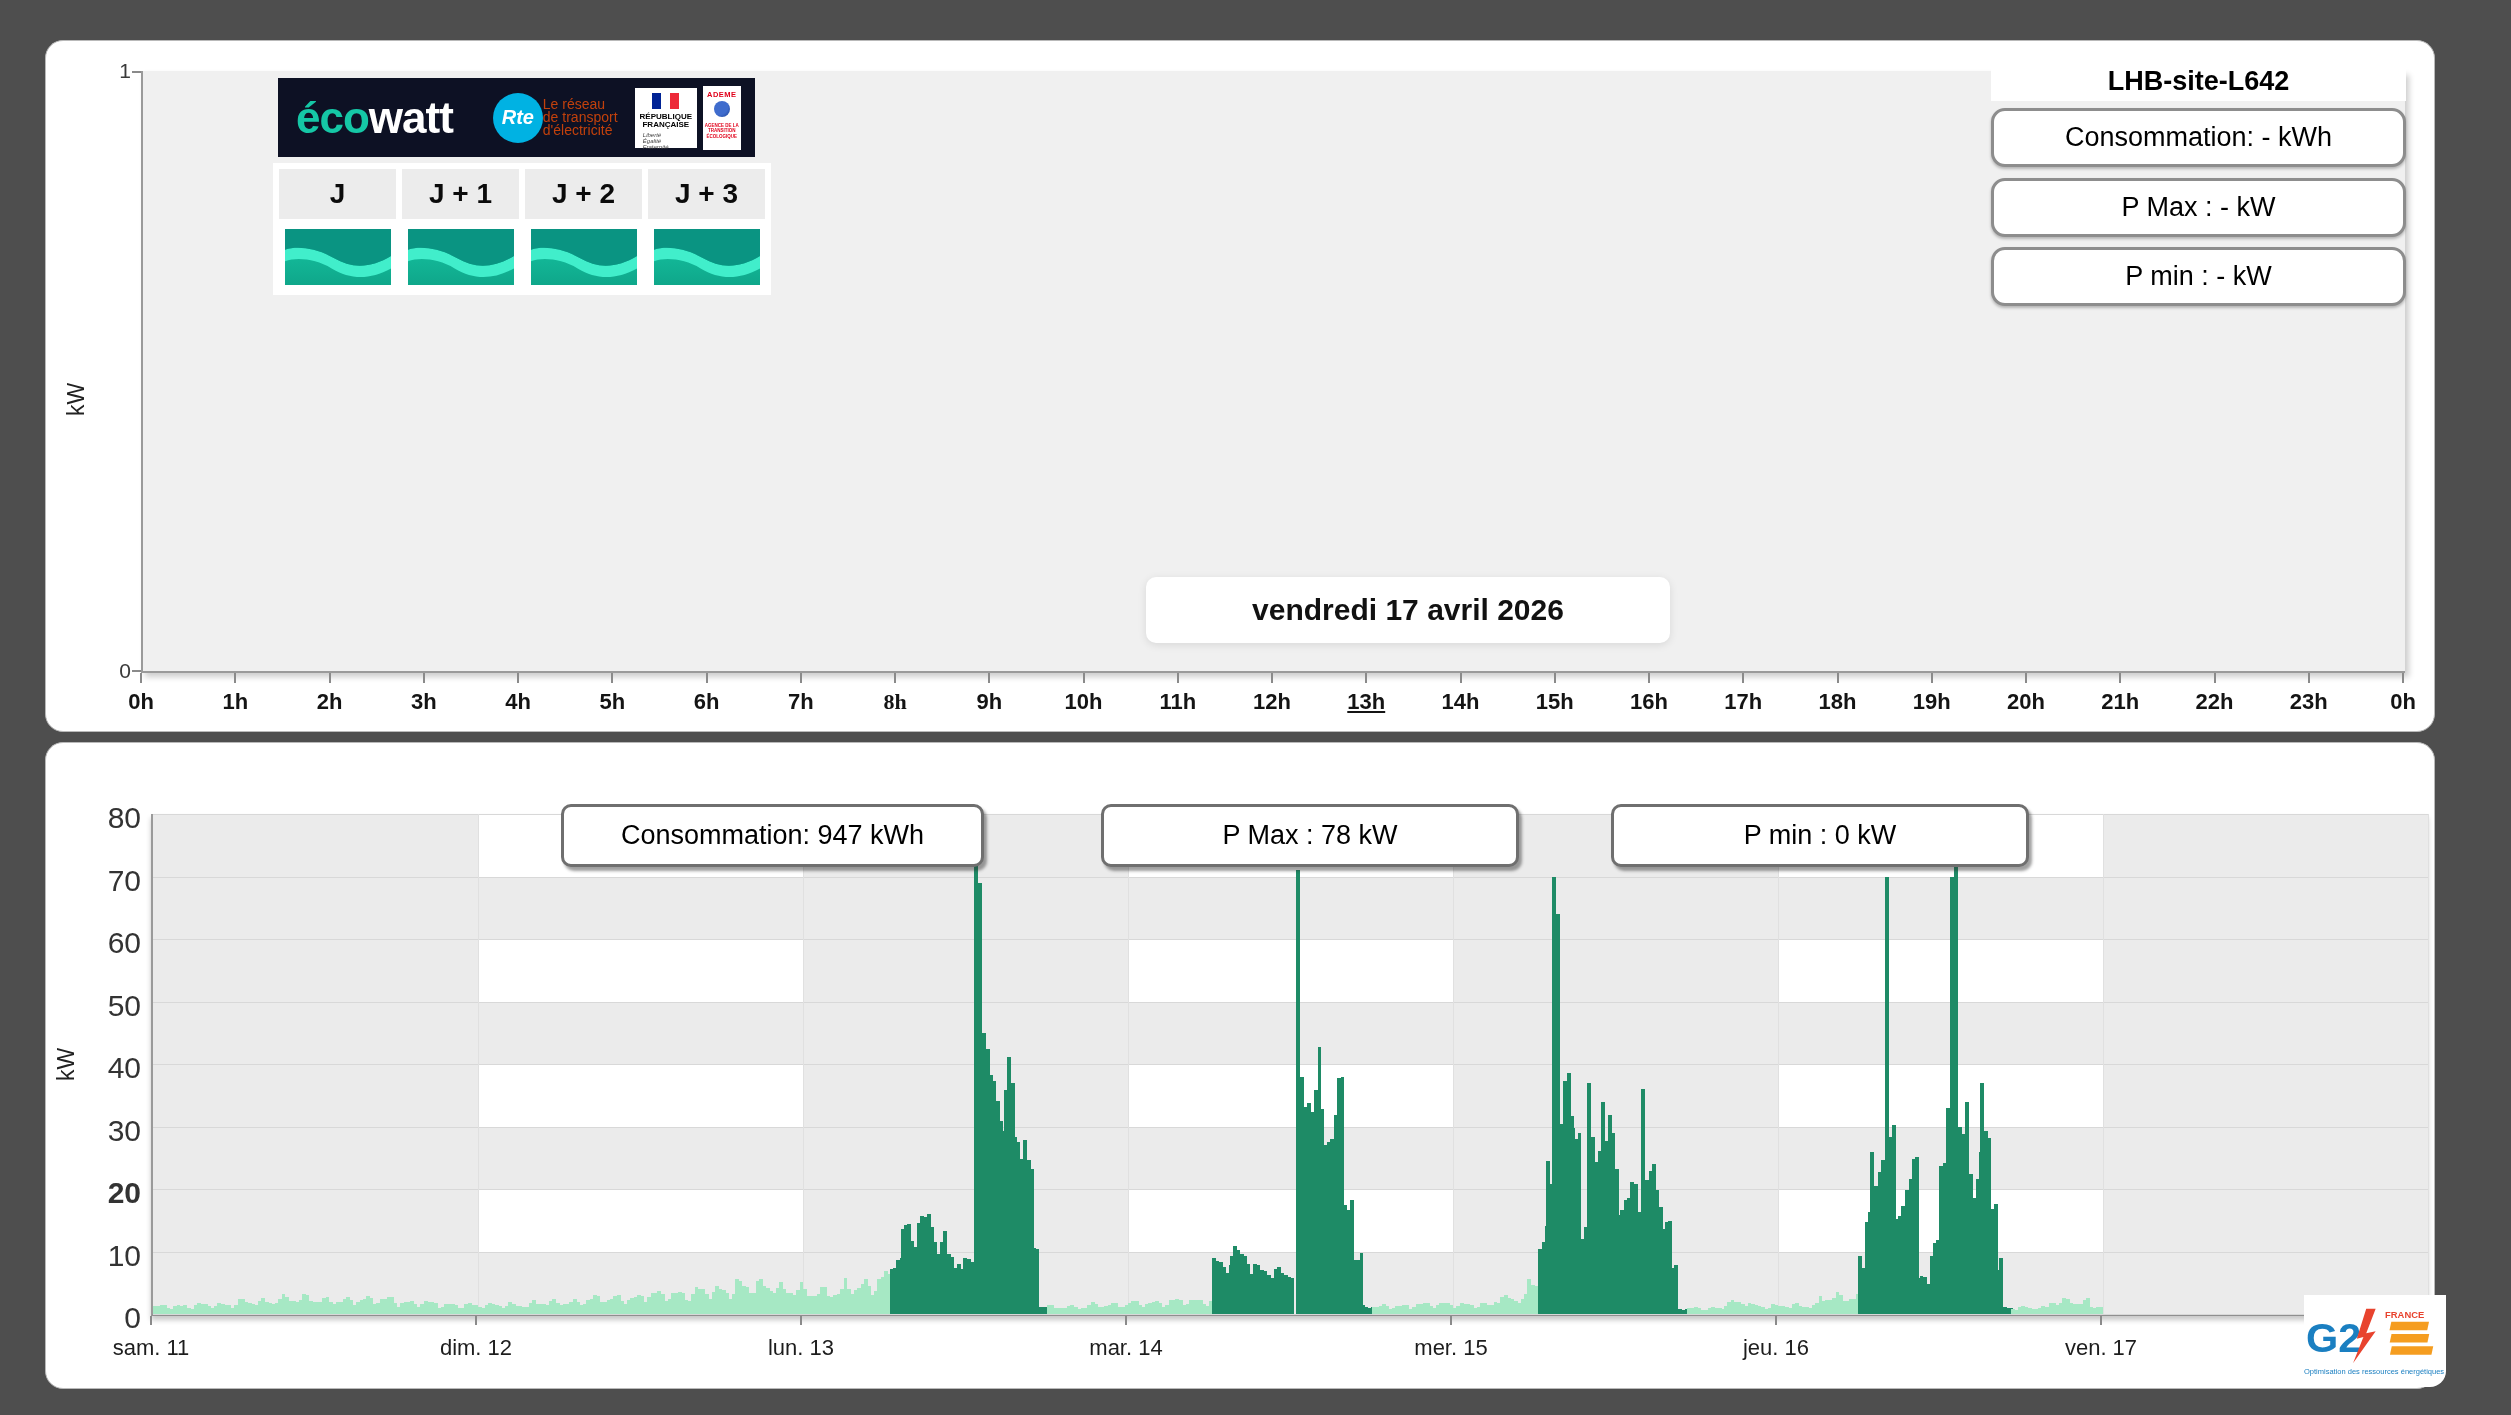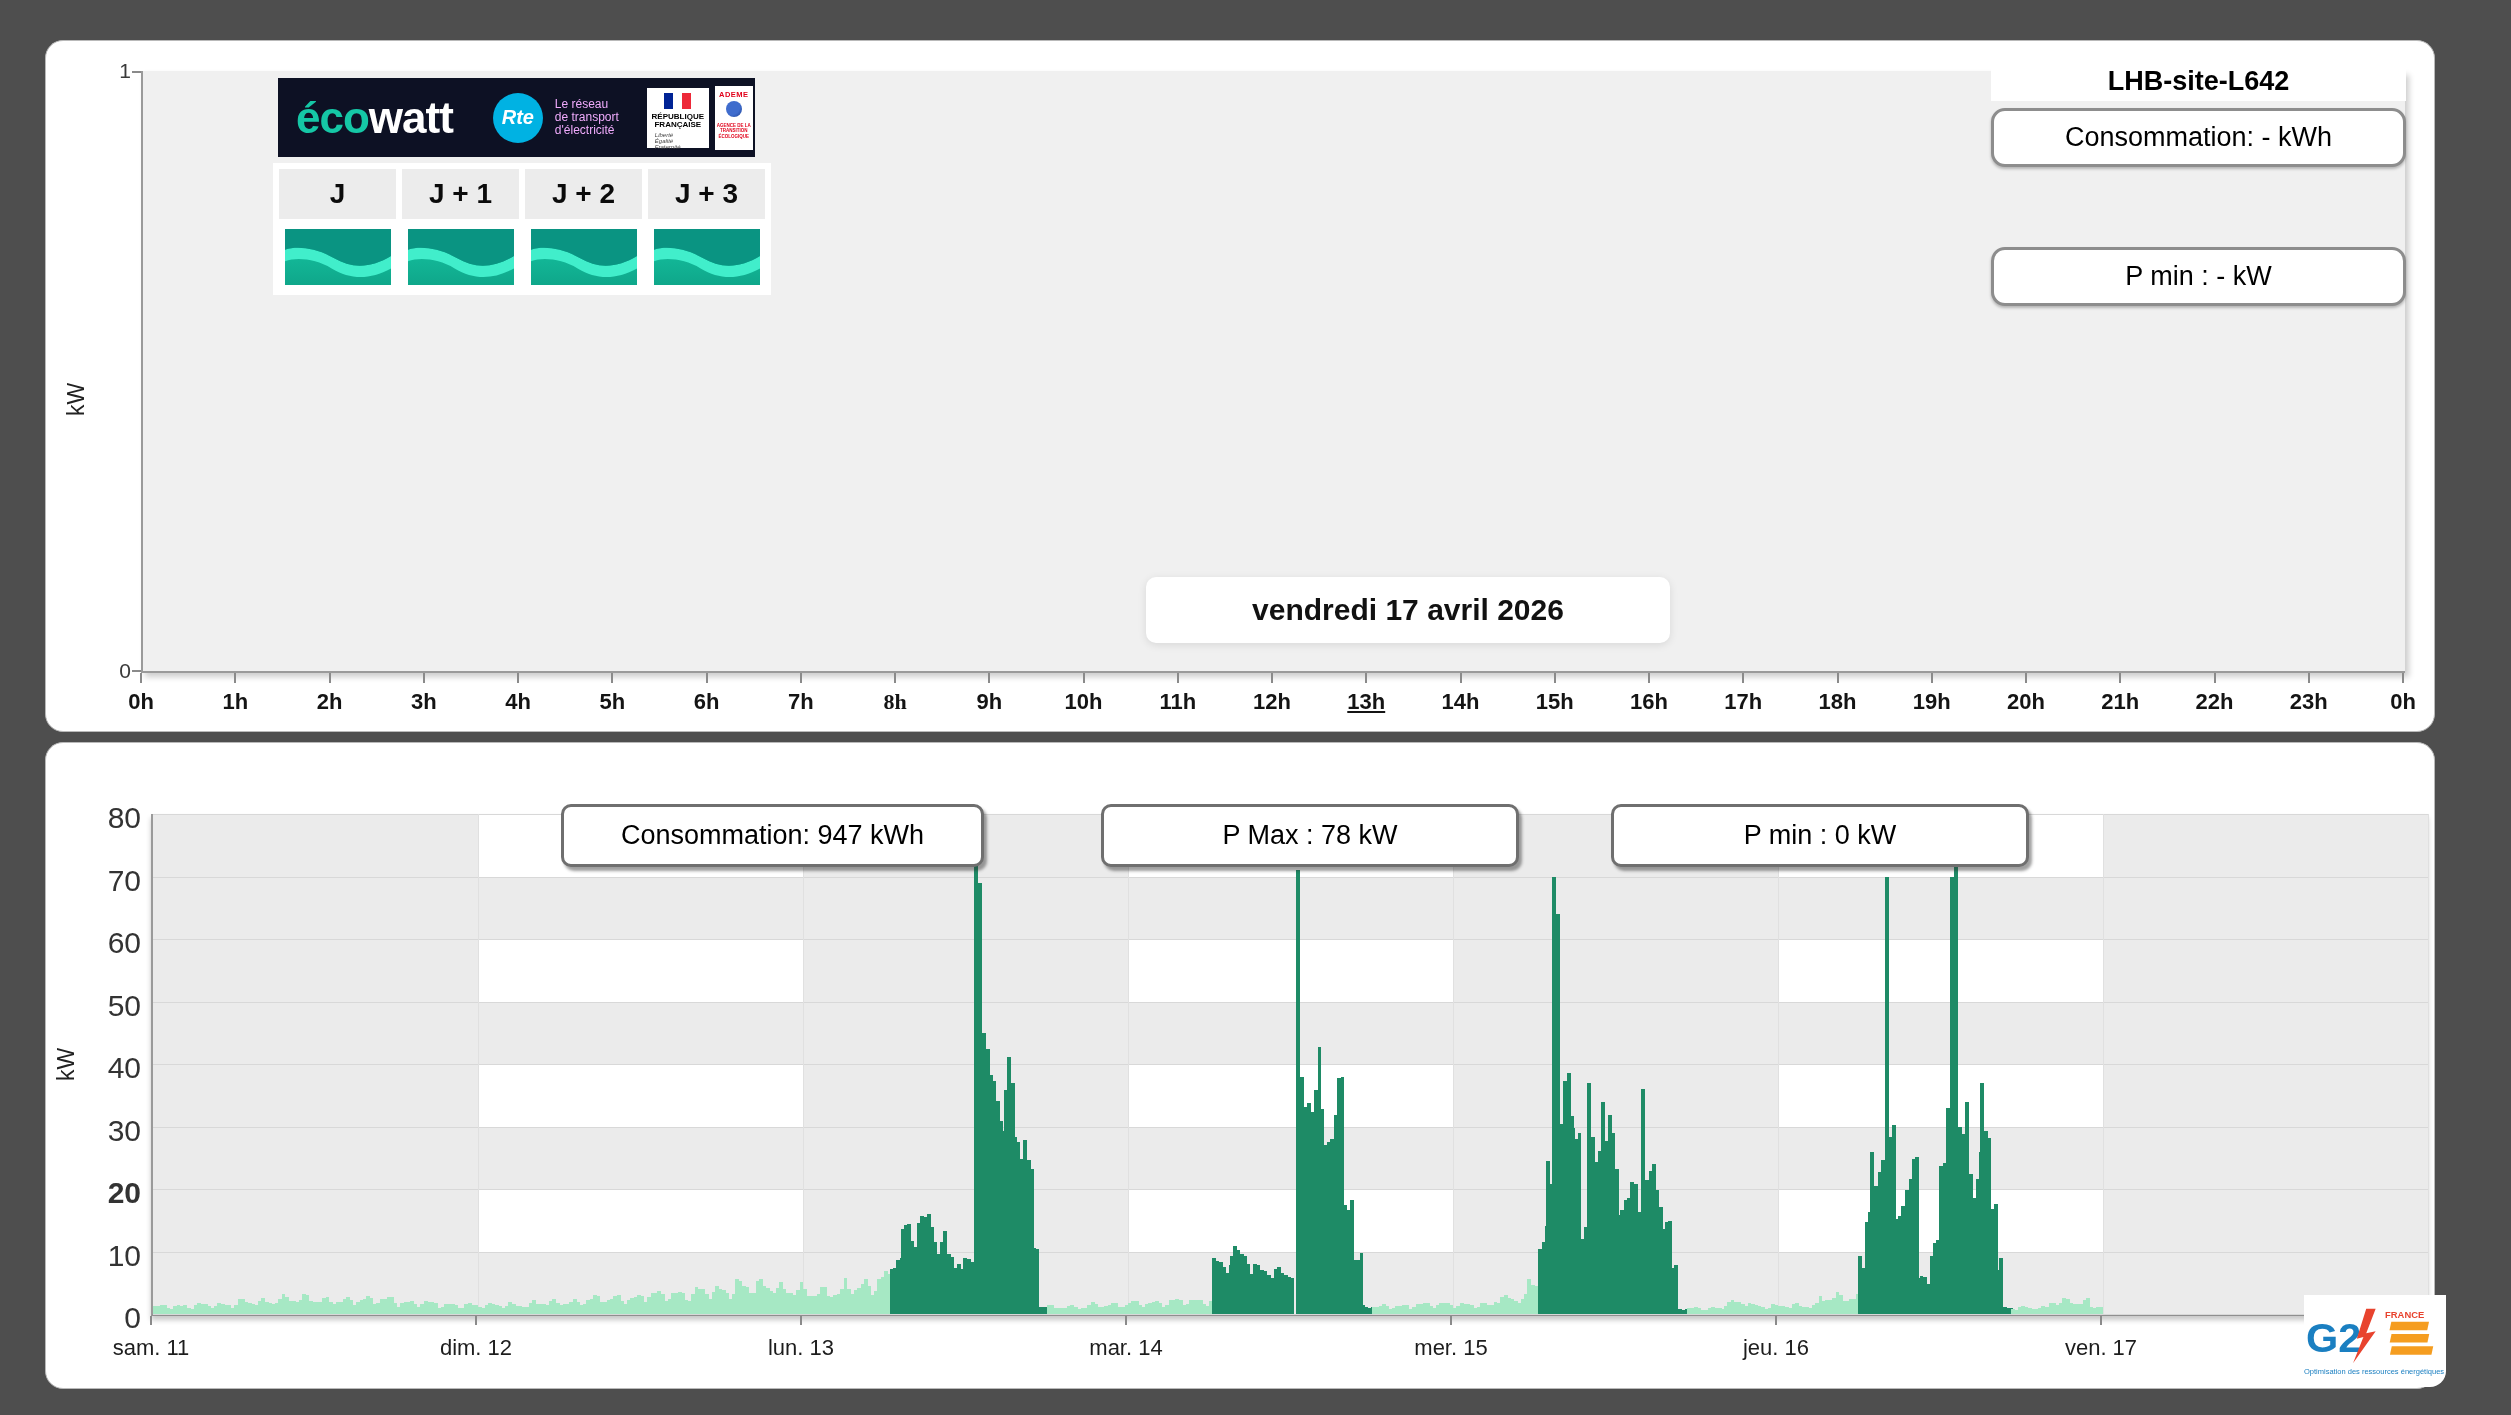--- a/index.html
+++ b/index.html
@@ -38,21 +38,21 @@
     font-weight:700;font-size:28px;color:#0b0b0b;cursor:pointer;}
   .swatch{height:64px;background:#fff;display:flex;align-items:center;justify-content:center;cursor:pointer;}
   .ew{position:absolute;left:135px;top:7px;width:477px;height:79px;background:#0d1124;
     display:flex;align-items:center;}
   .ew-brand{font-weight:700;font-size:44px;letter-spacing:-1px;margin-left:18px;line-height:44px;}
   .ew-eco{color:#15c7a6;}
   .ew-watt{color:#fff;}
   .rte-circle{width:50px;height:50px;border-radius:50%;background:#00b2e3;color:#fff;
     display:flex;align-items:center;justify-content:center;font-style:italic;font-weight:700;
     font-size:20px;margin-left:40px;flex:none;}
-  .rte-text{font-size:12px;line-height:13px;color:#f0abfc;margin-left:12px;width:88px;}
+  .rte-text{font-size:14px;line-height:13px;color:#c2410c;margin-left:0;width:88px;}
   .rf-box{width:62px;height:60px;background:#fff;margin-left:4px;text-align:center;padding-top:5px;
     box-sizing:border-box;flex:none;}
   .rf-flag{display:inline-block;width:27px;height:16px;
     background:linear-gradient(90deg,#002395 0 33%,#ffffff 33% 66%,#ed2939 66% 100%);}
   .rf-txt{font-weight:700;font-size:8px;line-height:8.5px;color:#000;}
   .rf-motto{font-style:italic;font-size:6px;line-height:6px;color:#444;text-align:left;margin:2px 0 0 8px;}
   .ademe-box{width:38px;height:64px;background:#fff;margin-left:6px;text-align:center;padding-top:4px;
     box-sizing:border-box;flex:none;}
   .ademe-t{font-weight:700;font-size:7.5px;letter-spacing:.5px;color:#e1001a;}
   .ademe-globe{display:inline-block;width:16px;height:16px;border-radius:50%;
@@ -167,20 +167,21 @@
     <div class="ylab" style="top:18px;">1</div>
     <div class="ylab" style="top:618px;">0</div>
     <div style="position:absolute;left:86px;top:30px;width:9px;height:2px;background:#8a8a8a;"></div>
     <div style="position:absolute;left:86px;top:629px;width:9px;height:2px;background:#8a8a8a;"></div>
     <div class="axis-title" style="left:14px;top:345px;">kW</div>
 
     <div id="top-xaxis"></div>
 
     <div class="site-title">LHB-site-L642</div>
     <div class="pill" style="left:1945px;top:67px;width:409px;height:53px;">Consommation: - kWh</div>
+    <div class="pill" style="left:1945px;top:137px;width:409px;height:53px;">P Max :  - kW</div>
     <div class="pill" style="left:1945px;top:206px;width:409px;height:53px;">P min : - kW</div>
   <div class="tick" style="left: 94px; top: 632px; position: absolute;"></div>
       <div class="hour-label" style="left: 60px; top: 648px; position: absolute;">0h</div>
       <div class="tick" style="left: 188.25px; top: 632px; position: absolute;"></div>
       <div class="hour-label" style="left: 154.25px; top: 648px; position: absolute;">1h</div>
       <div class="tick" style="left: 282.5px; top: 632px; position: absolute;"></div>
       <div class="hour-label" style="left: 248.5px; top: 648px; position: absolute;">2h</div>
       <div class="tick" style="left: 376.75px; top: 632px; position: absolute;"></div>
       <div class="hour-label" style="left: 342.75px; top: 648px; position: absolute;">3h</div>
       <div class="tick" style="left: 471px; top: 632px; position: absolute;"></div>

